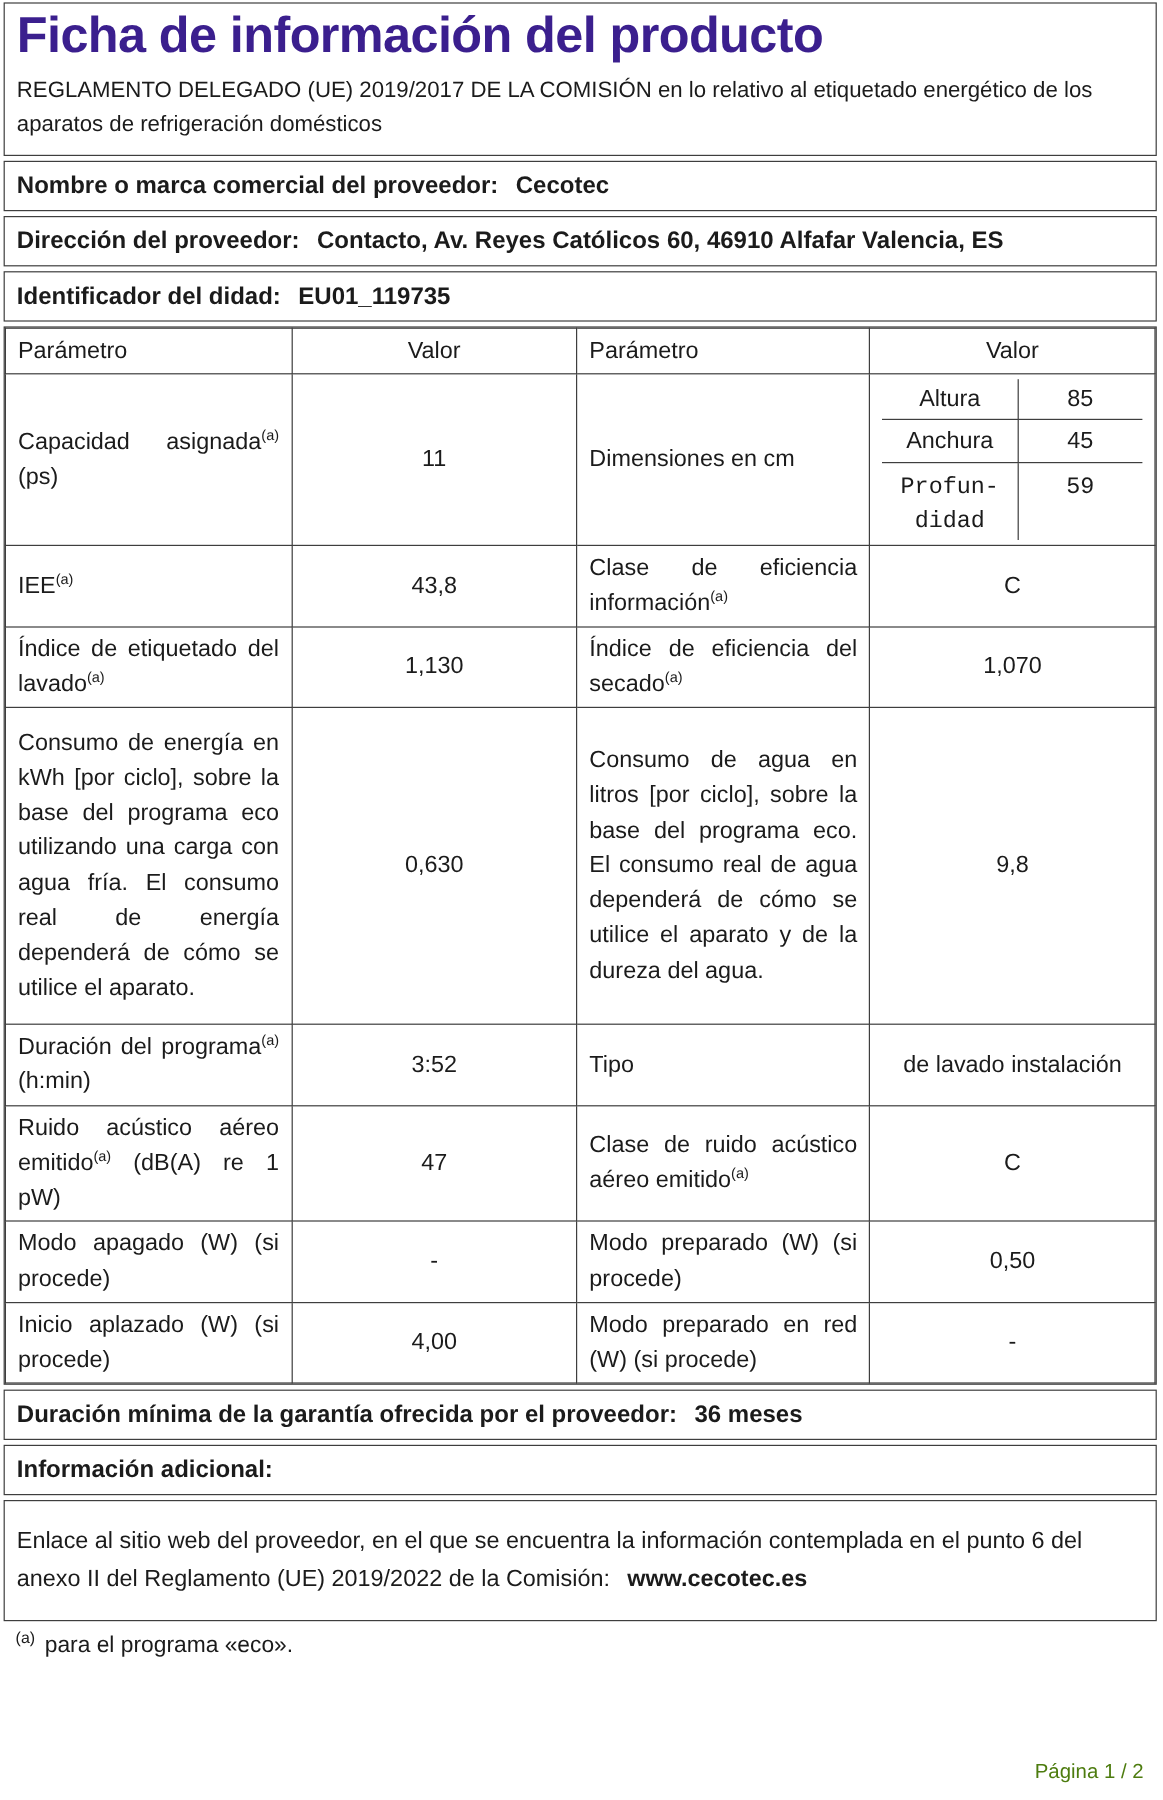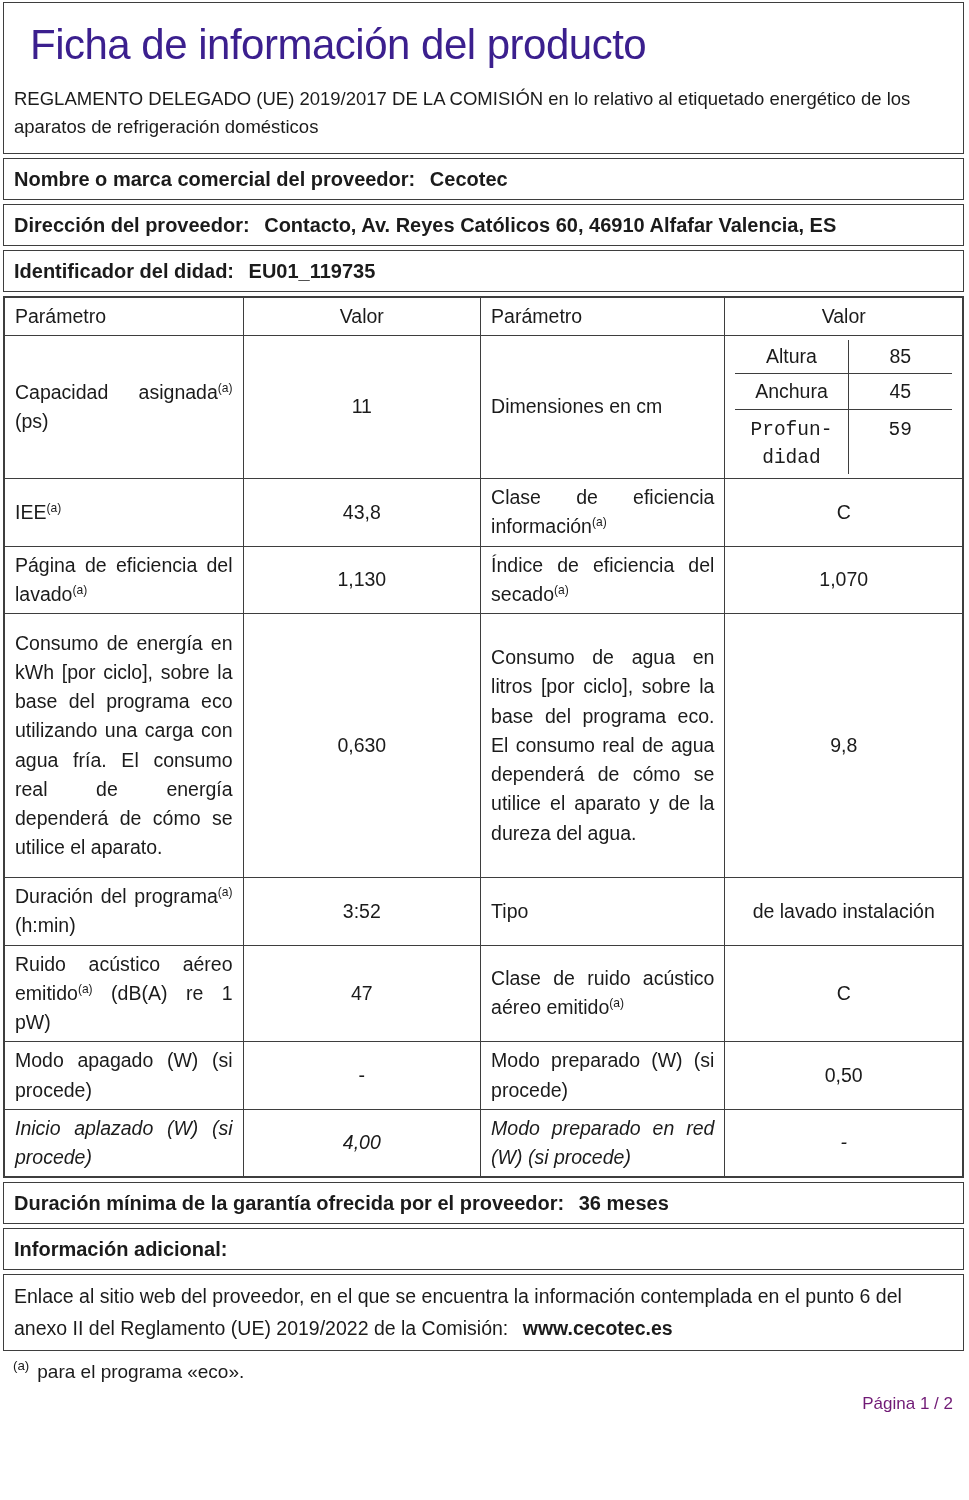--- a/index.html
+++ b/index.html
@@ -14,21 +14,21 @@
   }
   .content { position:absolute; left:3px; right:5px; top:2px; }
   .box {
     border:1.5px solid #3e3e3e;
     margin-bottom:4px;
     background:#ffffff;
   }
   
   .titlebox { padding:2px 10px 12px 10px; }
   .doc-title {
-    margin:16px; font-size:42px; font-weight:normal;
+    margin:0; font-size:42px; font-weight:bold;
     color:#3B1F8E; letter-spacing:-0.5px; line-height:1.15;
   }
   .regtext { font-size:18.5px; line-height:1.5; margin-top:8px; padding-right:4px; }
   
   .labelrow { padding:8px 10px; font-size:20px; line-height:1.2; }
   .labelrow .lbl { font-weight:bold; }
   .labelrow .val { font-weight:bold; margin-left:9px; }
   
   table.params {
     width:100%; border-collapse:collapse; table-layout:fixed;
@@ -48,38 +48,38 @@
   td.param  { text-align:justify; }
   td.value  { text-align:center; padding:4px 6px; }
   tr.r-head   { height:33px; }
   tr.r-dims   { height:127px; }
   tr.r-iee    { height:62px;padding-left:41px; }
   tr.r-idx    { height:66px; }
   tr.r-cons   { height:264px; }
   tr.r-dur    { height:60px; }
   tr.r-noise  { height:93px; }
   tr.r-off    { height:62px; }
-  tr.r-delay  { height:63px;font-style:italic; }
+  tr.r-delay  { height:63px; }
   
   td.dims-cell { padding:0; height:127px; }
   table.dims { width:100%; height:100%; border-collapse:collapse; }
   table.dims td { border:none; padding:2px 8px; text-align:center; vertical-align:middle; line-height:1.45; }
   table.dims td.dlabel { border-right:1.5px solid #3e3e3e; width:52%; padding:2px 13px; hyphens:manual; overflow-wrap:break-word; }
   table.dims tr.d1 { height:33px; }
   table.dims tr.d2 { height:36px; }
   table.dims tr.d1 td, table.dims tr.d2 td { border-bottom:1.5px solid #3e3e3e; }
   table.dims tr.d3 { height:56px;font-family:Liberation Mono, monospace; }
   table.dims tr.d3 td { vertical-align:top; padding-top:6px; }
   sup { font-size:62%; line-height:0; vertical-align:super; }
   
   .footnote { margin:10px 10px 0 10px; font-size:19px; }
   .footnote sup { font-size:70%; margin-right:8px; }
   .page-number {
-    position:absolute; right:16px; top:1394px;
-    font-size:17px; color:#701a75;
+    position:absolute; right:16px; top:1467px;
+    font-size:17px; color:#4d7c0f;
   }
 </style>
 </head>
 <body>
 
 <div class="page">
   <div class="content">
 
     <div class="box titlebox">
       <h1 class="doc-title" style="color: rgb(59, 31, 142);">Ficha de información del producto</h1>
@@ -144,21 +144,21 @@
         </tr>
 
         <tr class="r-iee">
           <td class="param"><span>IEE</span><sup>(a)</sup><span></span></td>
           <td class="value">43,8</td>
           <td class="param"><span>Clase de eficiencia información</span><sup>(a)</sup></td>
           <td class="value">C</td>
         </tr>
 
         <tr class="r-idx">
-          <td class="param"><span>Página de eficiencia del lavado</span><sup>(a)</sup></td>
+          <td class="param"><span>Índice de etiquetado del lavado</span><sup>(a)</sup></td>
           <td class="value">1,130</td>
           <td class="param"><span>Índice de eficiencia del secado</span><sup>(a)</sup></td>
           <td class="value">1,070</td>
         </tr>
 
         <tr class="r-cons">
           <td class="param"><span>Consumo de energía en kWh [por ciclo], sobre la base del programa eco utilizando una carga con agua fría. El consumo real de energía dependerá de cómo se utilice el aparato.</span></td>
           <td class="value">0,630</td>
           <td class="param"><span>Consumo de agua en litros [por ciclo], sobre la base del programa eco. El consumo real de agua dependerá de cómo se utilice el aparato y de la dureza del agua.</span></td>
           <td class="value">9,8</td>
@@ -197,21 +197,21 @@
 
     <div class="box labelrow">
       <span class="lbl">Duración mínima de la garantía ofrecida por el proveedor:</span>
       <span class="val">36 meses</span>
     </div>
 
     <div class="box labelrow">
       <span class="lbl">Información adicional:</span>
     </div>
 
-    <div class="box labelrow" style="font-size:19.5px; line-height:1.6; padding:6px 10px;">
+    <div class="box labelrow" style="font-size:19.5px; line-height:1.6; padding:18px 10px;">
       <span>Enlace al sitio web del proveedor, en el que se encuentra la información contemplada en el punto 6 del anexo II del Reglamento (UE) 2019/2022 de la Comisión:</span>
       <span class="val">www.cecotec.es</span>
     </div>
 
     <div class="footnote">
       <sup>(a)</sup><span>para el programa «eco».</span>
     </div>
 
   </div>
 

